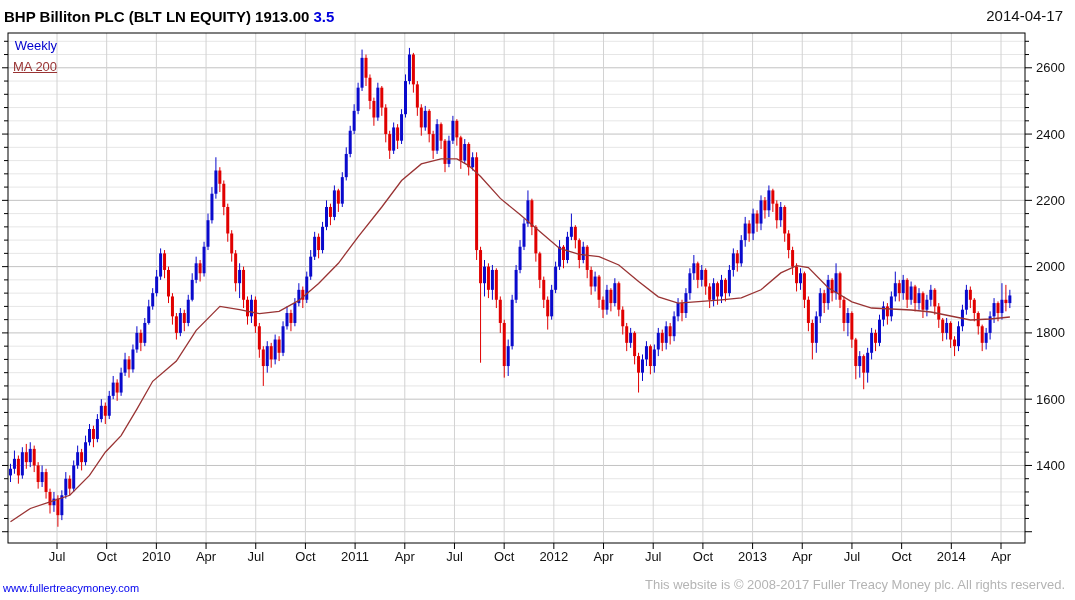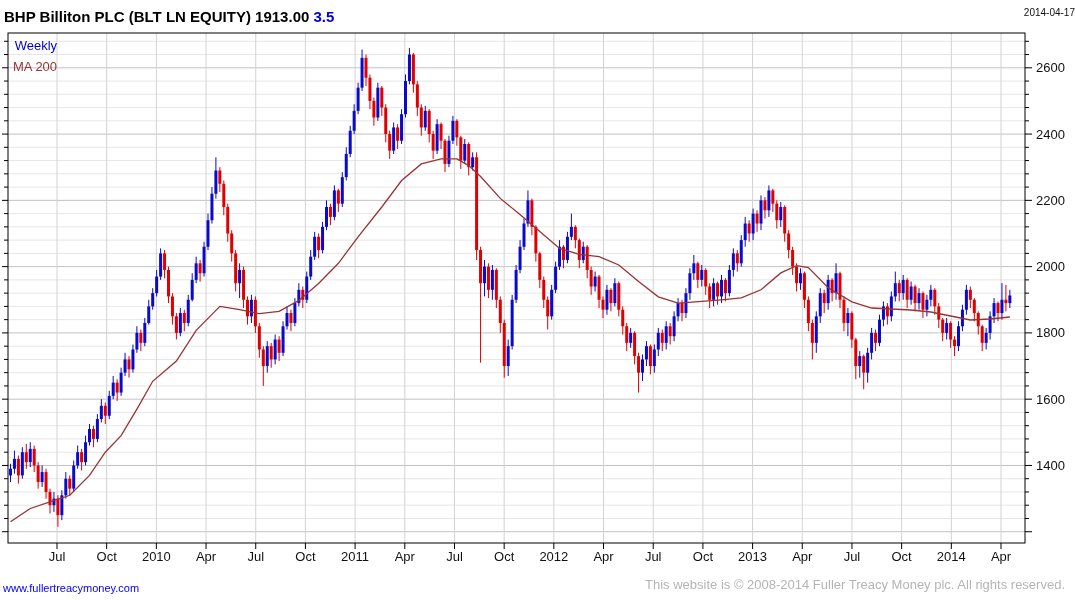--- a/index.html
+++ b/index.html
@@ -1,22 +1,22 @@
 <!DOCTYPE html>
 <html><head>
 <meta charset="utf-8">
 <style>
   html,body{margin:0;padding:0;background:#ffffff;}
   body{width:1075px;height:600px;position:relative;font-family:"Liberation Sans",sans-serif;overflow:hidden;}
   .hdr{position:absolute;top:8px;left:4px;font-size:15px;font-weight:bold;color:#000;white-space:nowrap;}
   .hdr .chg{color:#0000dd;}
-  .date{position:absolute;top:7px;right:0;font-size:10px;color:#111;}
+  .date{position:absolute;top:7px;right:12px;font-size:15px;color:#111;}
   .legend{position:absolute;left:13px;top:35px;font-size:13px;line-height:21px;text-align:right;}
   .legend .wk{color:#0000cc;display:block;}
-  .legend .ma{color:#993333;display:block;}
+  .legend .ma{color:#993333;display:block;text-decoration:underline;}
   .footer-link{position:absolute;left:3px;bottom:6px;font-size:11px;color:#0000ee;text-decoration:none;}
   .footer-copy{position:absolute;right:10px;bottom:8px;font-size:13px;color:#b4b4b4;}
   svg{position:absolute;top:0;left:0;}
   .xlab,.ylab{font-family:"Liberation Sans",sans-serif;font-size:13px;fill:#111;}
 </style>
 </head>
 <body>
 
 <div class="hdr"><span>BHP Billiton PLC (BLT LN EQUITY) 1913.00</span> <span class="chg">3.5</span></div>
 
@@ -731,13 +731,13 @@
       <text x="1036" y="469.9561403508772" text-anchor="start" class="ylab">1400</text>
     </g>
   </svg>
 
 <div class="legend">
   <span class="wk">Weekly</span>
   <span class="ma">MA 200</span>
 </div>
 
 <a class="footer-link" href="#">www.fullertreacymoney.com</a>
-<div class="footer-copy">This website is © 2008-2014 Fuller Treacy Money plc. All rights reserved.</div>
+<div class="footer-copy">This website is © 2008-2017 Fuller Treacy Money plc. All rights reserved.</div>
 
 </body></html>

